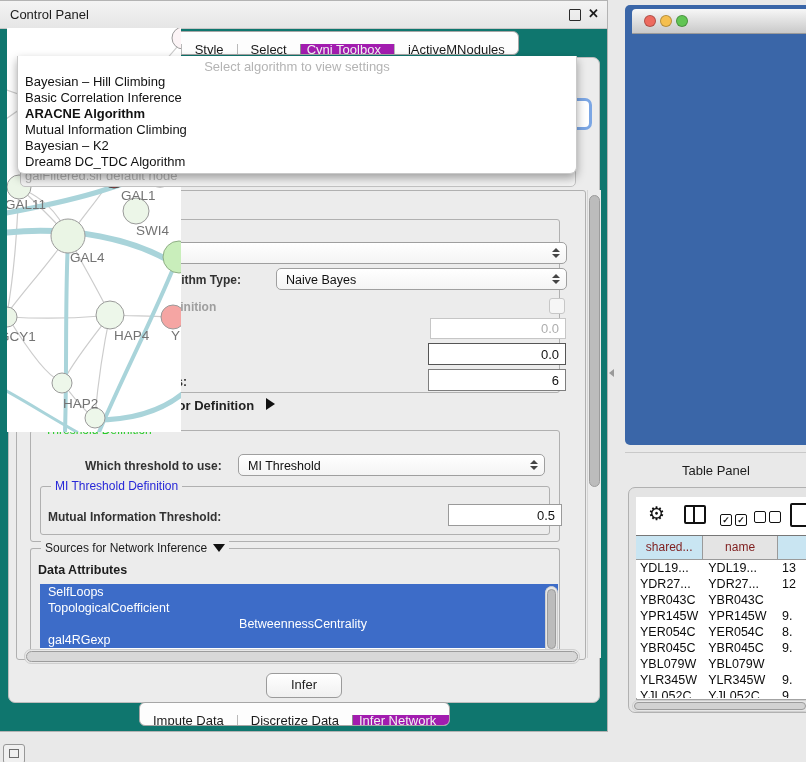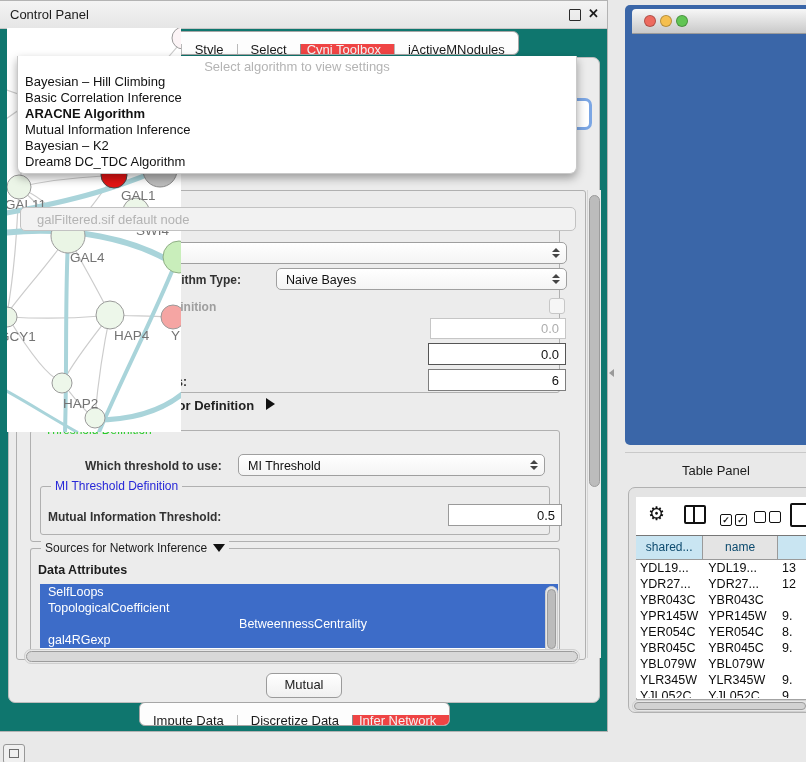--- a/index.html
+++ b/index.html
@@ -10,29 +10,29 @@
   #cp{left:0;top:4;width:607px;height:730px;background:#0f766e;border:1px solid #b3b3b3;border-left:none;}
   #cp-titlebar{left:0;top:0;width:100%;height:27px;background:linear-gradient(#f3f3f3,#e6e6e6);
                border-bottom:1px solid #c6c6c6;}
   #cp-title{left:10px;top:6px;font-size:13px;color:#1c1c1c;}
   #float-btn{right:26px;top:8px;width:10px;height:10px;border:1.5px solid #2b2b2b;border-radius:1px;}
   #close-btn{right:8px;top:5px;font-size:13px;font-weight:bold;color:#1b1b1b;}
   
   .seg{display:flex;border:1px solid #a6a6a6;border-radius:6px;overflow:hidden;background:#fdfdfd;height:22px;}
   .seg .tab{display:flex;align-items:center;padding:0 13px;font-size:13px;color:#1b1b1b;border-left:1px solid #b9b9b9;white-space:nowrap;margin-top:12px;}
   .seg .tab:first-child{border-left:none;}
-  .seg .tab.selected{background:#ef4444;color:#f2f2f2;border-left-color:#8d8d8d;padding-left:6px;}
+  .seg .tab.selected{background:#a21caf;color:#f2f2f2;border-left-color:#8d8d8d;padding-left:6px;}
   .net-ico{width:14px;height:13px;margin-right:5px;display:inline-block;}
   #top-tabs{left:87px;top:31px;}
   #bottom-tabs{left:139px;top:702px;}
   
   #cp-body{left:8px;top:56px;width:590px;height:644px;background:#ececec;border:1px solid #bdbdbd;border-radius:7px;}
   
   #bg-combo{left:20px;top:163px;width:556px;height:24px;background:#f2f2f2;border:1px solid #c2c2c2;border-radius:5px;
-            font-size:13px;color:#b3b3b3;line-height:24px;padding-left:16px;box-sizing:border-box;z-index:2;margin-top:44px;}
+            font-size:13px;color:#b3b3b3;line-height:24px;padding-left:4px;box-sizing:border-box;z-index:2;}
   #blue-frag{left:556px;top:98px;width:30px;height:26px;border:3px solid #7ba6e4;border-radius:7px;background:#fff;z-index:3;}
   
   #algo-popup{left:17px;top:56px;width:558px;height:117px;background:#fff;border:1px solid #c9c9c9;border-top:none;
               border-radius:0 0 7px 7px;box-shadow:0 4px 10px rgba(0,0,0,.35);z-index:10;}
   #popup-prompt{width:100%;text-align:center;font-size:13px;color:#b4b4b4;margin-top:3px;}
   .pitem{font-size:13px;color:#111;line-height:16px;padding-left:7px;}
   .pitem.bold{font-weight:bold;}
   
   .grp{border:1px solid #b0b0b0;border-radius:3px;}
   .legend{position:absolute;top:-8px;left:10px;background:#ececec;padding:0 4px;font-size:12px;color:#1c1c1c;white-space:nowrap;}
@@ -64,21 +64,21 @@
   #net-canvas{left:7px;top:28px;width:174px;height:404px;background:#fff;}
   
   #tp-title{left:634px;top:463px;font-size:13px;color:#1c1c1c;margin-left:48px;}
   #tp-outer{left:628px;top:487px;width:190px;height:224px;background:#e4e4e4;border:1px solid #b1b1b1;border-radius:7px;}
   #tp-box{left:636px;top:497px;width:182px;height:201px;background:#fff;border:1px solid #a3a3a3;overflow:hidden;}
   #tp-toolbar{left:636px;top:497px;width:182px;height:38px;border-bottom:1px solid #777;background:#fff;}
   .ck{display:inline-block;width:10px;height:10px;border:1.5px solid #111;border-radius:2px;font-size:9px;line-height:10px;
       text-align:center;margin-right:3px;color:#111;font-weight:bold;}
   #tbl-head{left:636px;top:536px;width:182px;height:24px;display:flex;}
   .hcell{box-sizing:border-box;border-right:1px solid #9a9a9a;border-bottom:1px solid #9a9a9a;background:#e4e4e4;
-         font-size:12px;color:#0c4a6e;text-align:center;line-height:23px;}
+         font-size:12px;color:#7f1d1d;text-align:center;line-height:23px;}
   .hcell.hl{background:#c9e5f2;}
   #tbl-body{left:636px;top:560px;width:182px;height:138px;overflow:hidden;background:#fff;}
   .trow{display:flex;height:16px;}
   .trow span{font-size:12.5px;color:#0c0c0c;line-height:16px;white-space:nowrap;overflow:hidden;box-sizing:border-box;}
   
   #mini-btn{left:3px;top:744px;width:20px;height:18px;background:#f0f0f0;border:1px solid #979797;border-radius:3px;}
   #mini-btn div{position:absolute;left:5px;top:4px;width:8px;height:7px;border:1px solid #6d6d6d;}
   #split-arrow{left:609px;top:369px;width:0;height:0;border-top:4px solid transparent;border-bottom:4px solid transparent;border-right:5px solid #9a9a9a;}
   #topline{left:4px;top:0;width:1px;height:4px;background:#8a8a8a;}
   #tp-divider{left:625px;top:452px;width:181px;height:1px;background:#c9c9c9;}
@@ -125,21 +125,21 @@
 
   <div class="abs" id="bg-combo">galFiltered.sif default node</div>
   <div class="abs" id="blue-frag"></div>
 
   <div class="abs" id="algo-popup">
     <div id="popup-prompt">Select algorithm to view settings</div>
     <div id="popup-items">
         <div class="pitem">Bayesian – Hill Climbing</div>
         <div class="pitem">Basic Correlation Inference</div>
         <div class="pitem bold">ARACNE Algorithm</div>
-        <div class="pitem">Mutual Information Inference</div>
+        <div class="pitem">Mutual Information Climbing</div>
         <div class="pitem">Bayesian – K2</div>
         <div class="pitem">Dream8 DC_TDC Algorithm</div>
       </div>
   </div>
 
   <div class="abs grp" style="left:16px;top:190px;width:568px;height:468px;">
     <span class="legend">Cyni Algorithm Settings</span>
   </div>
 
   <div class="abs grp" style="left:30px;top:219px;width:528px;height:172px;">
@@ -208,21 +208,21 @@
     <div class="sb-thumb" style="left:1px;top:2px;width:7px;height:58px;"></div>
   </div>
 
   <div class="abs sb-track" style="left:587px;top:190px;width:13px;height:468px;border-radius:0;border:none;background:#ececec;border-left:1px solid #d5d5d5;">
     <div class="sb-thumb" style="left:1px;top:5px;width:9px;height:290px;"></div>
   </div>
   <div class="abs sb-track" style="left:24px;top:649px;width:554px;height:13px;">
     <div class="sb-thumb" style="left:1px;top:1px;width:550px;height:9px;background:#d8d8d8;"></div>
   </div>
 
-  <div class="abs" id="apply-btn">Mutual</div>
+  <div class="abs" id="apply-btn">Infer</div>
   <div class="abs seg" id="bottom-tabs">
       <div class="tab">
         <span>Impute Data</span>
       </div>
       <div class="tab">
         <span>Discretize Data</span>
       </div>
       <div class="tab selected">
         <span>Infer Network</span>
       </div>

